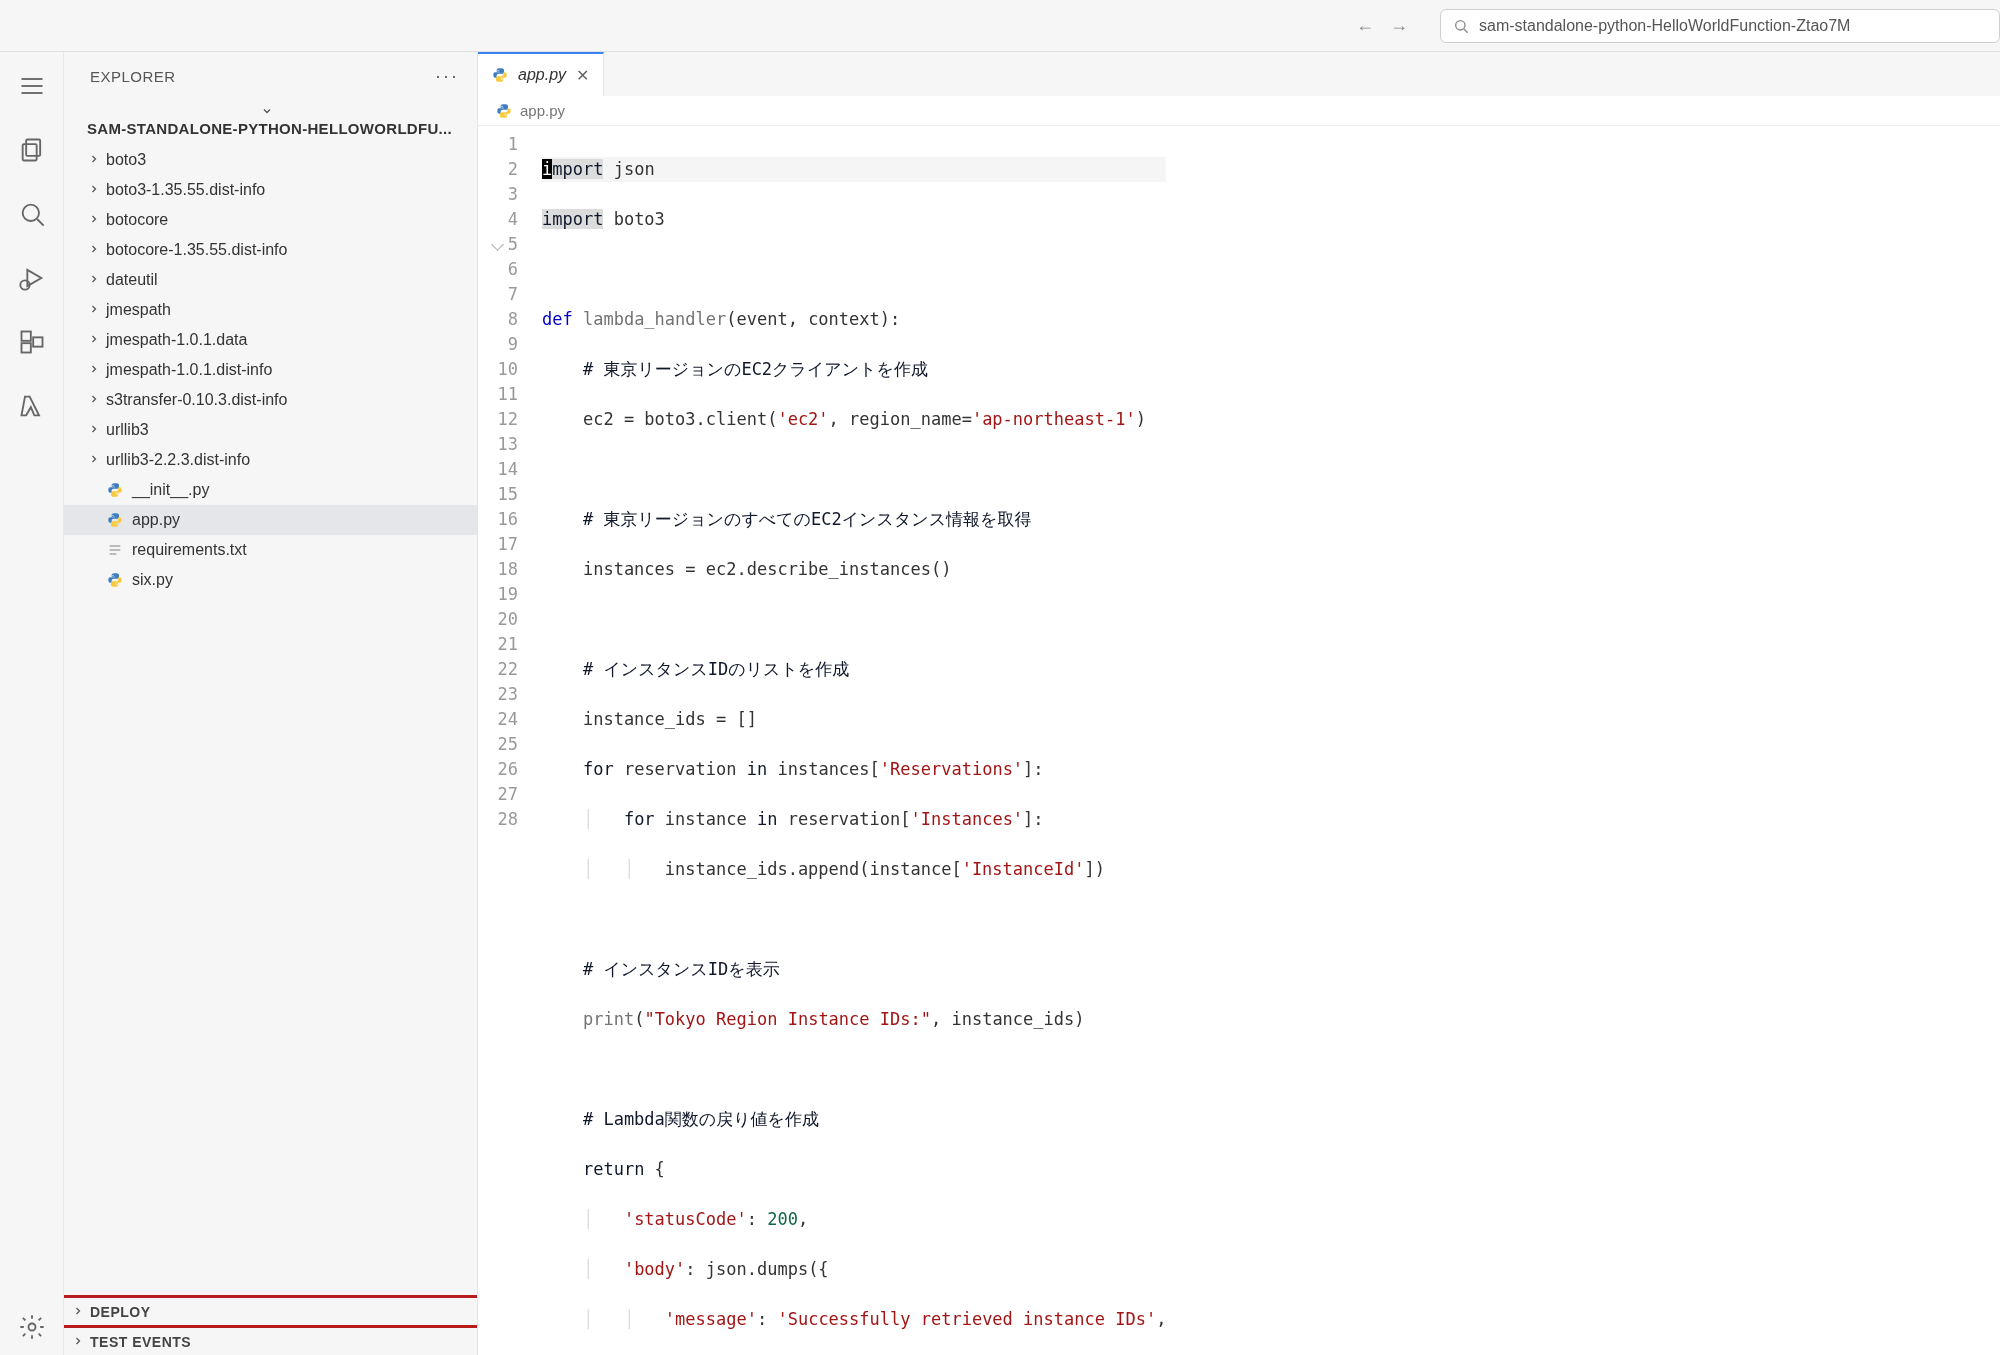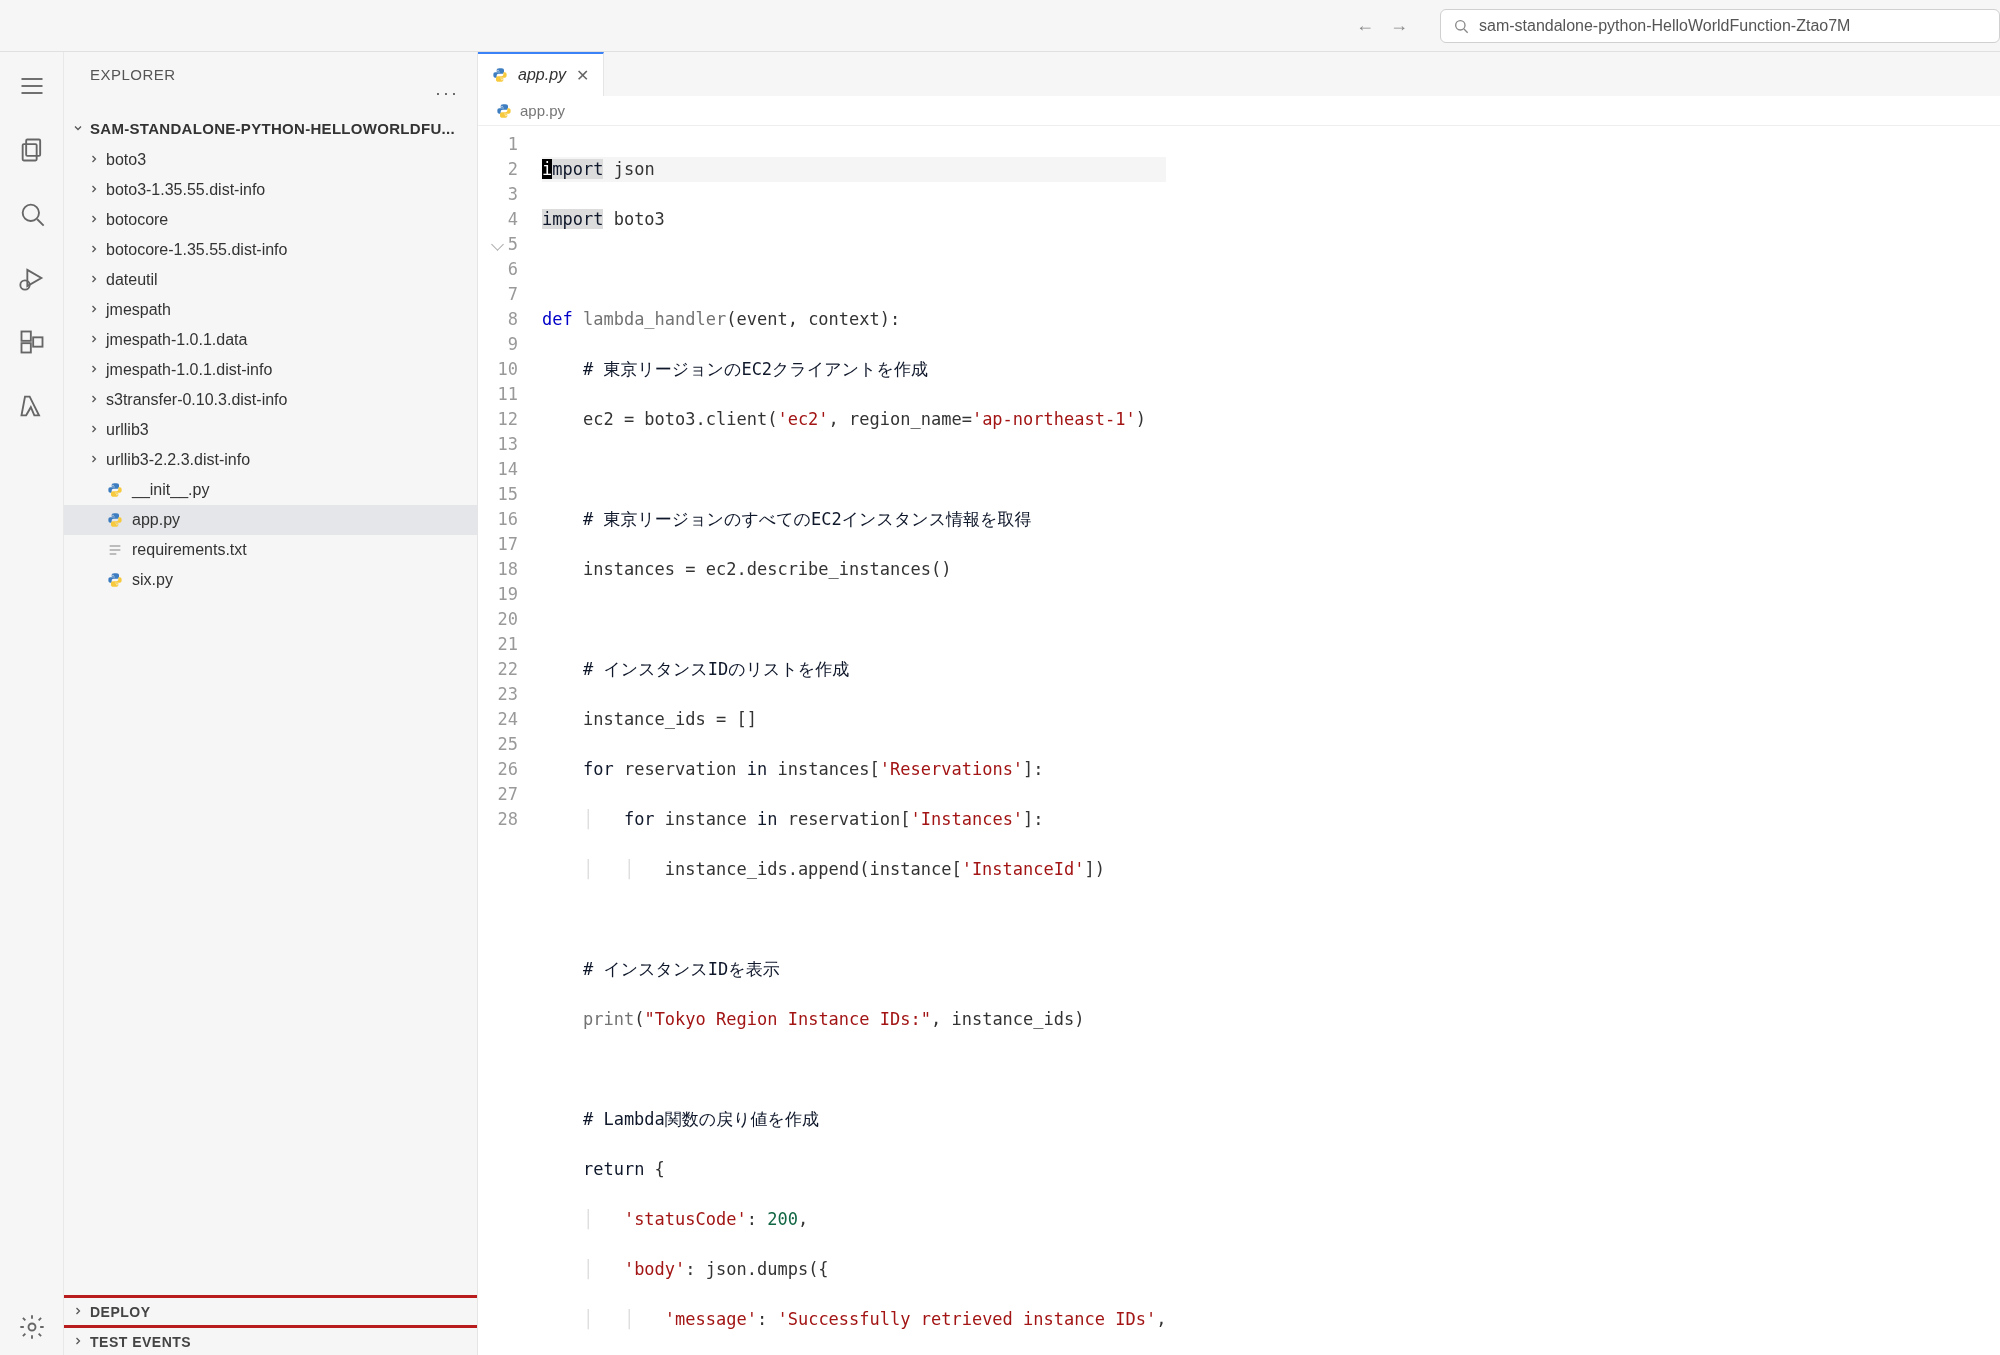--- a/index.html
+++ b/index.html
@@ -18,24 +18,24 @@
   .body { flex: 1; display: flex; overflow: hidden; }
 
   
   .activitybar { width: 64px; background: #f6f6f6; display: flex; flex-direction: column; align-items: center; padding-top: 16px; border-right: 1px solid #e8e8e8; }
   .activitybar .aicon { width: 36px; height: 36px; margin-bottom: 28px; display: flex; align-items: center; justify-content: center; color: #666; cursor: pointer; }
   .activitybar .aicon svg { width: 28px; height: 28px; stroke: #666; fill: none; stroke-width: 1.6; }
   .activitybar .bottom { margin-top: auto; margin-bottom: 10px; }
 
   
   .sidebar { width: 414px; background: #f6f6f6; display: flex; flex-direction: column; border-right: 1px solid #e5e5e5; }
-  .sb-head { display: flex; padding: 14px 18px 10px 26px; flex-direction: column; }
+  .sb-head { display: flex; align-items: center; padding: 14px 18px 10px 26px; }
   .sb-head .title { font-size: 15px; letter-spacing: 0.5px; color: #555; }
   .sb-head .dots { margin-left: auto; color: #555; font-size: 18px; letter-spacing: 2px; cursor: pointer; }
-  .sb-root { display: flex; align-items: center; padding: 6px 10px 6px 8px; font-weight: 700; font-size: 15px; letter-spacing: 0.3px; color: #333; }
+  .sb-root { display: flex; align-items: center; padding: 6px 10px 6px 8px; font-weight: 700; font-size: 15px; letter-spacing: 0.3px; color: #333; flex-direction: column; }
   .sb-root .chev { margin-right: 6px; }
   .tree { flex: 1; overflow: auto; padding-top: 2px; }
   .node { display: flex; align-items: center; height: 30px; padding-left: 22px; cursor: pointer; font-size: 16px; color: #333; }
   .node.selected { background: #e4e6ea; }
   .node .chev { width: 16px; text-align: center; margin-right: 4px; color: #555; }
   .node .nspace { width: 20px; }
   .node .ficon { width: 18px; height: 18px; margin-right: 8px; display: inline-flex; align-items: center; justify-content: center; }
   .node .label { white-space: nowrap; }
   .section { display: flex; align-items: center; height: 30px; padding-left: 8px; font-weight: 700; font-size: 14px; letter-spacing: 0.5px; color: #444; border-top: 3px solid #b91c1c; cursor: pointer; }
   .section .chev { margin-right: 6px; }

